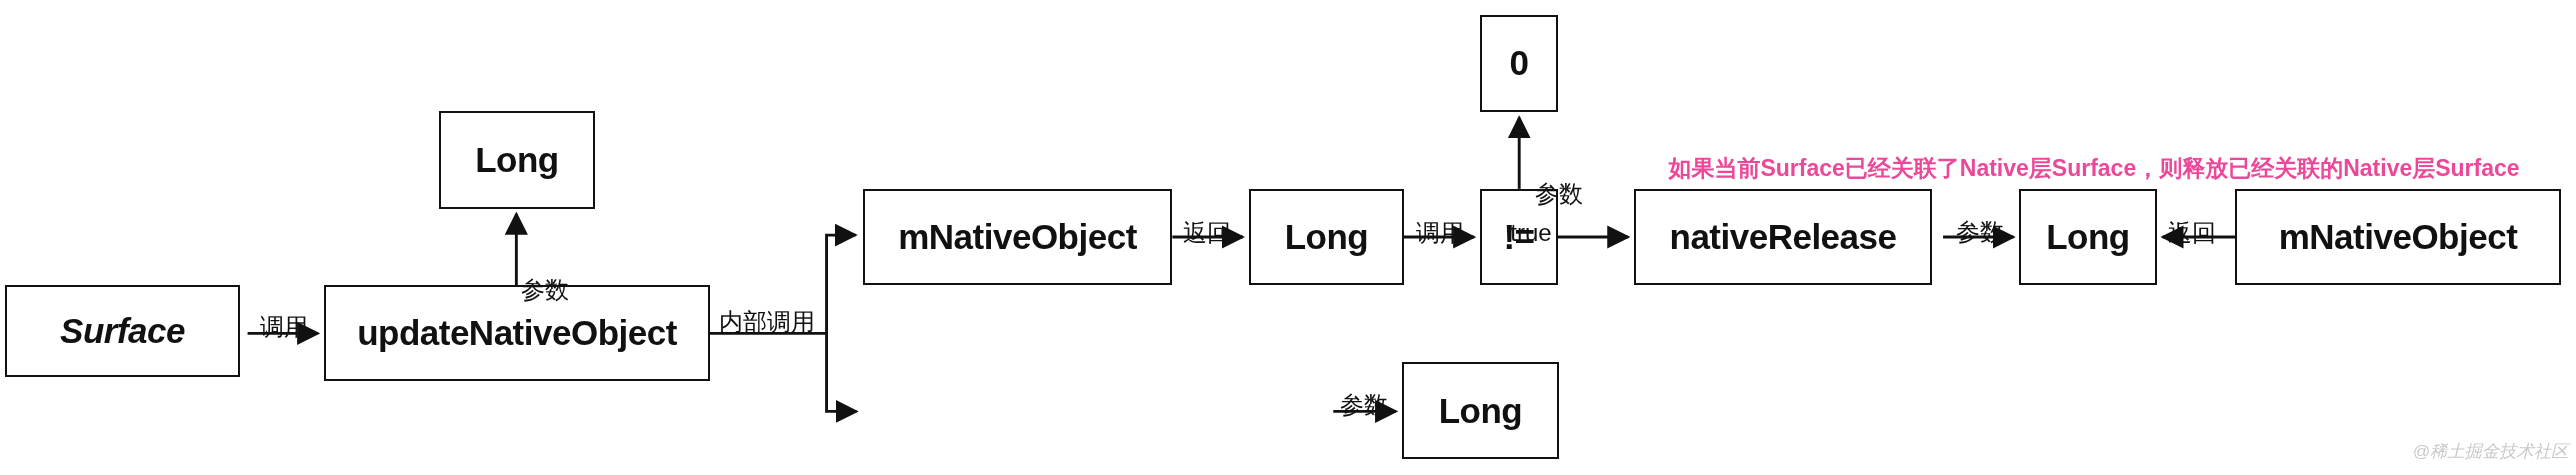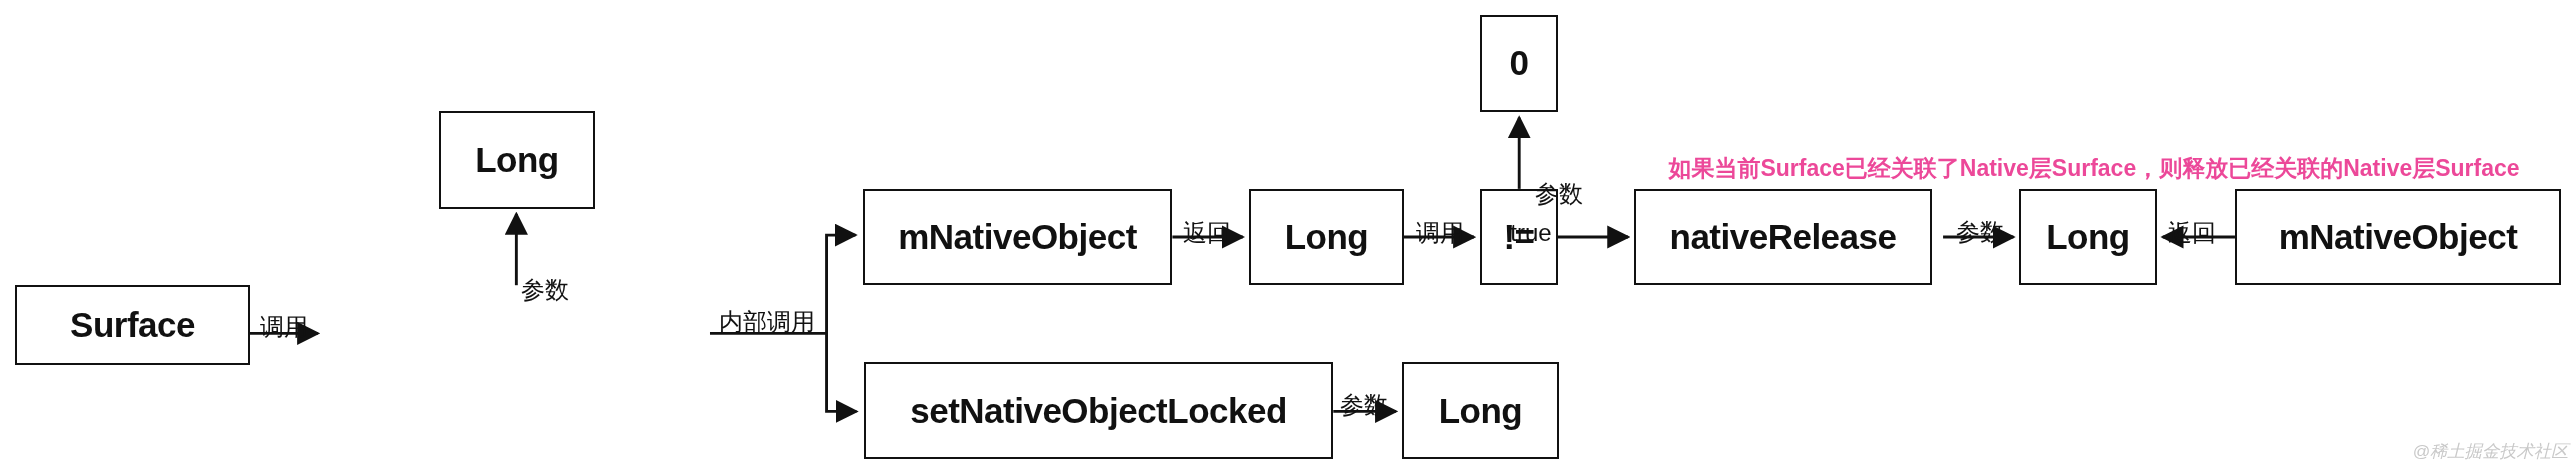--- a/index.html
+++ b/index.html
@@ -78,40 +78,40 @@
     <path class="edge" marker-end="url(#arr)" d="M858,346 L858,427 L889,427"></path>
     <path class="edge" marker-end="url(#arr)" d="M1217,246 L1290,246"></path>
     <path class="edge" marker-end="url(#arr)" d="M1457,246 L1530,246"></path>
     <path class="edge" marker-end="url(#arr)" d="M1577,196 L1577,122"></path>
     <path class="edge" marker-end="url(#arr)" d="M1617,246 L1690,246"></path>
     <path class="edge" marker-end="url(#arr)" d="M2017,246 L2090,246"></path>
     <path class="edge" marker-end="url(#arr)" d="M2320,246 L2245,246"></path>
     <path class="edge" marker-end="url(#arr)" d="M1384,427 L1449,427"></path>
   </svg>
 
-  <div class="node" style="left:15px; top:285px; width:235px; height:80px;">Surface</div>
+  <div class="node" style="left:5px; top:285px; width:235px; height:92px;font-style:italic;">Surface</div>
 
+  <div class="node" style="left:324px; top:285px; width:386px; height:96px;">updateNativeObject</div>
 
   <div class="node" style="left:439px; top:111px; width:156px; height:98px;">Long</div>
 
   <div class="node" style="left:863px; top:189px; width:309px; height:96px;">mNativeObject</div>
 
   <div class="node" style="left:1249px; top:189px; width:155px; height:96px;">Long</div>
 
   <div class="node" style="left:1480px; top:189px; width:78px; height:96px;">!=</div>
 
   <div class="node" style="left:1480px; top:14.5px; width:78px; height:97px;">0</div>
 
   <div class="node" style="left:1634px; top:189px; width:298px; height:96px;">nativeRelease</div>
 
   <div class="node" style="left:2019px; top:189px; width:138px; height:96px;">Long</div>
 
   <div class="node" style="left:2235px; top:189px; width:326px; height:96px;">mNativeObject</div>
 
-  <div class="node" style="left:864px; top:362px; width:469px; height:97px;">setNativeObjectLocked</div>
 
   <div class="node" style="left:1402px; top:362px; width:157px; height:97px;">Long</div>
 
   <span class="elabel" style="left:284px; top:303px;">调用</span>
   <span class="elabel" style="left:545px; top:266px;">参数</span>
   <span class="elabel" style="left:767px; top:298px;">内部调用</span>
   <span class="elabel" style="left:1207px; top:209px;">返回</span>
   <span class="elabel" style="left:1440px; top:209px;">调用</span>
   <span class="elabel" style="left:1559px; top:170px;">参数</span>
   <span class="elabel" style="left:1531px; top:209px;text-align:right;">true</span>

